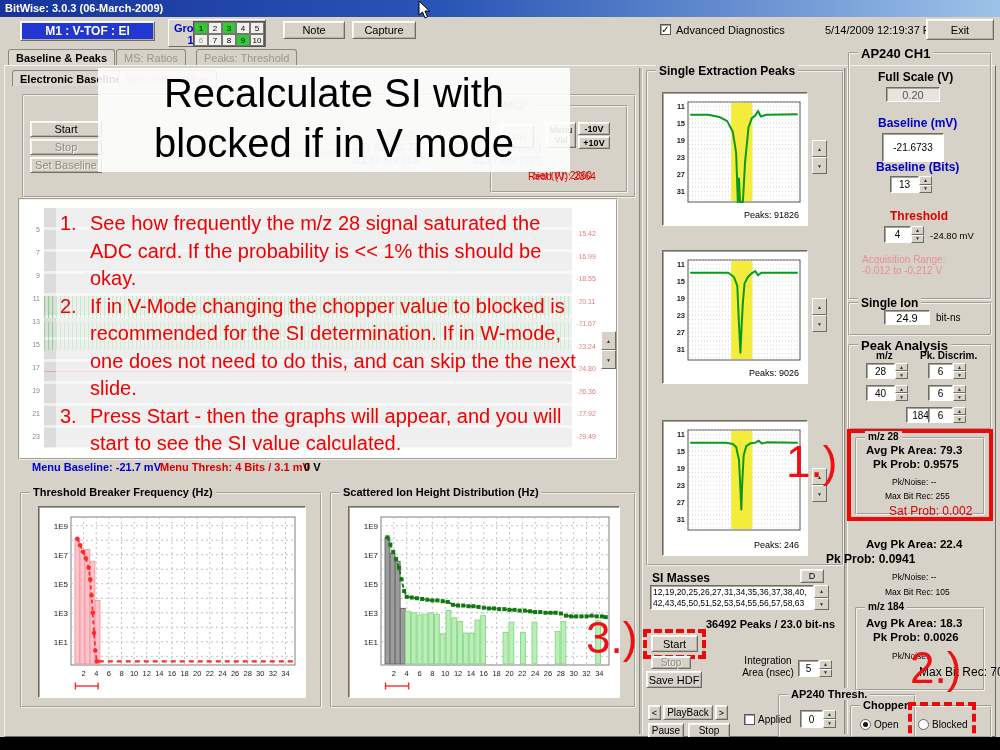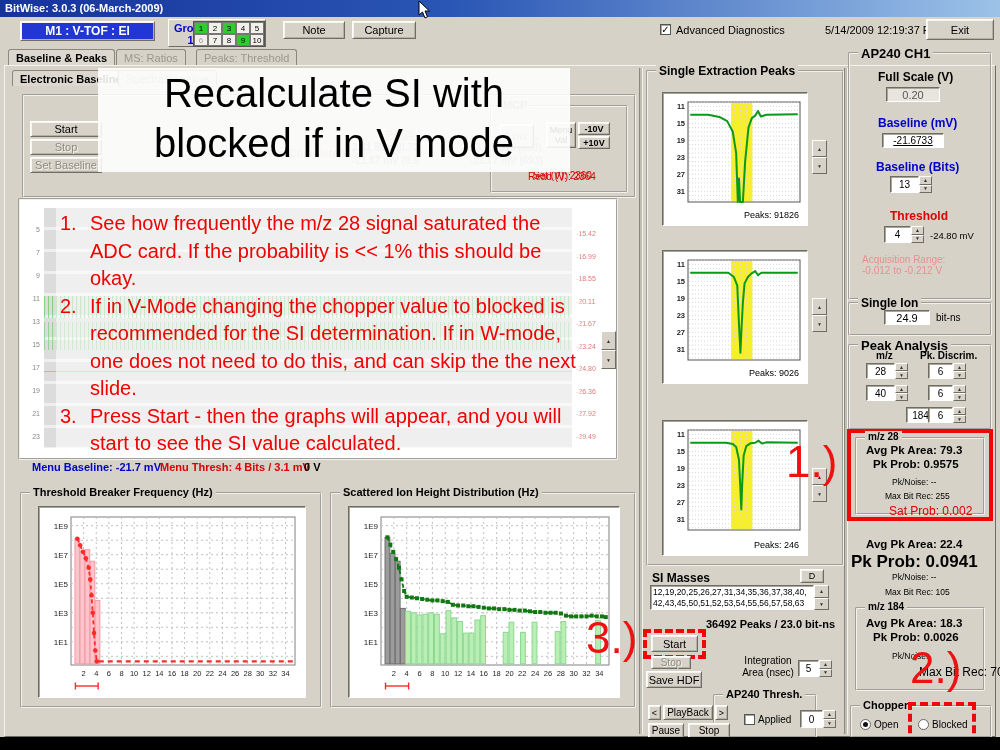--- a/index.html
+++ b/index.html
@@ -617,21 +617,21 @@
     <div>Area (nsec)</div>
   </div>
   <div class="spin" style="left:798px;top:660px;width:34px;height:17px;">
     <span class="val">5</span>
     <span class="btns">
         <span class="sb">▲</span>
         <span class="sb">▼</span>
       </span>
   </div>
 
-  <div class="gbox" style="left:713px;top:694px;width:104px;height:44px;padding-left:44px;">
+  <div class="gbox" style="left:778px;top:694px;width:138px;height:44px;padding-left:44px;">
     <span class="gbox-title" style="font-size:11px;">AP240 Thresh.</span>
   </div>
   <div class="checkbox" style="left:744px;top:714px;"></div>
   <div class="lbl" style="left:758px;top:714px;font-size:10px;">Applied</div>
   <div class="spin" style="left:800px;top:710px;width:36px;height:18px;">
     <span class="val">0</span>
     <span class="btns">
         <span class="sb">▲</span>
         <span class="sb">▼</span>
       </span>
@@ -654,21 +654,21 @@
   </div>
 
   <div class="gbox" style="left:848px;top:52px;width:144px;height:248px;">
     <span class="gbox-title" style="font-size:13px;">AP240 CH1</span>
   </div>
   <div class="lbl bold" style="left:878px;top:70px;font-size:12px;">Full Scale (V)</div>
   <div class="field dim" style="left:886px;top:87px;width:54px;height:15px;">
     <span>0.20</span>
   </div>
   <div class="lbl bold blue" style="left:878px;top:116px;font-size:12px;">Baseline (mV)</div>
-  <div class="field" style="left:882px;top:133px;width:62px;height:15px;font-size:10px;text-decoration:underline;">
+  <div class="field" style="left:882px;top:133px;width:62px;height:29px;font-size:10px;">
     <span>-21.6733</span>
   </div>
   <div class="lbl bold blue" style="left:876px;top:160px;font-size:12px;">Baseline (Bits)</div>
   <div class="spin" style="left:890px;top:176px;width:42px;height:17px;">
     <span class="val">13</span>
     <span class="btns">
         <span class="sb">▲</span>
         <span class="sb">▼</span>
       </span>
   </div>
@@ -746,21 +746,21 @@
   <div class="gbox" style="left:855px;top:437px;width:130px;height:78px;">
     <span class="gbox-title" style="font-size:10px;">m/z 28</span>
   </div>
   <div class="lbl bold" style="left:866px;top:444px;font-size:11.5px;">Avg Pk Area: 79.3</div>
   <div class="lbl bold" style="left:873px;top:458px;font-size:11.5px;">Pk Prob: 0.9575</div>
   <div class="lbl" style="left:892px;top:477px;font-size:8.5px;">Pk/Noise: --</div>
   <div class="lbl" style="left:885px;top:491px;font-size:8.5px;">Max Bit Rec: 255</div>
   <div class="lbl red" style="left:889px;top:504px;font-size:12px;">Sat Prob: 0.002</div>
 
   <div class="lbl bold" style="left:866px;top:538px;font-size:11.5px;">Avg Pk Area: 22.4</div>
-  <div class="lbl bold" style="left:851px;top:552px;font-size:17px;">Pk Prob: 0.0941</div>
+  <div class="lbl bold" style="left:826px;top:552px;font-size:12px;">Pk Prob: 0.0941</div>
   <div class="lbl" style="left:892px;top:572px;font-size:8.5px;">Pk/Noise: --</div>
   <div class="lbl" style="left:885px;top:587px;font-size:8.5px;">Max Bit Rec: 105</div>
 
   <div class="gbox" style="left:855px;top:607px;width:130px;height:84px;">
     <span class="gbox-title" style="font-size:10px;">m/z 184</span>
   </div>
   <div class="lbl bold" style="left:866px;top:617px;font-size:11.5px;">Avg Pk Area: 18.3</div>
   <div class="lbl bold" style="left:873px;top:631px;font-size:11.5px;">Pk Prob: 0.0026</div>
   <div class="lbl" style="left:892px;top:651px;font-size:8.5px;">Pk/Noise:</div>
   <div class="lbl" style="left:883px;top:665px;font-size:12px;margin-left:36px;">Max Bit Rec: 70</div>

